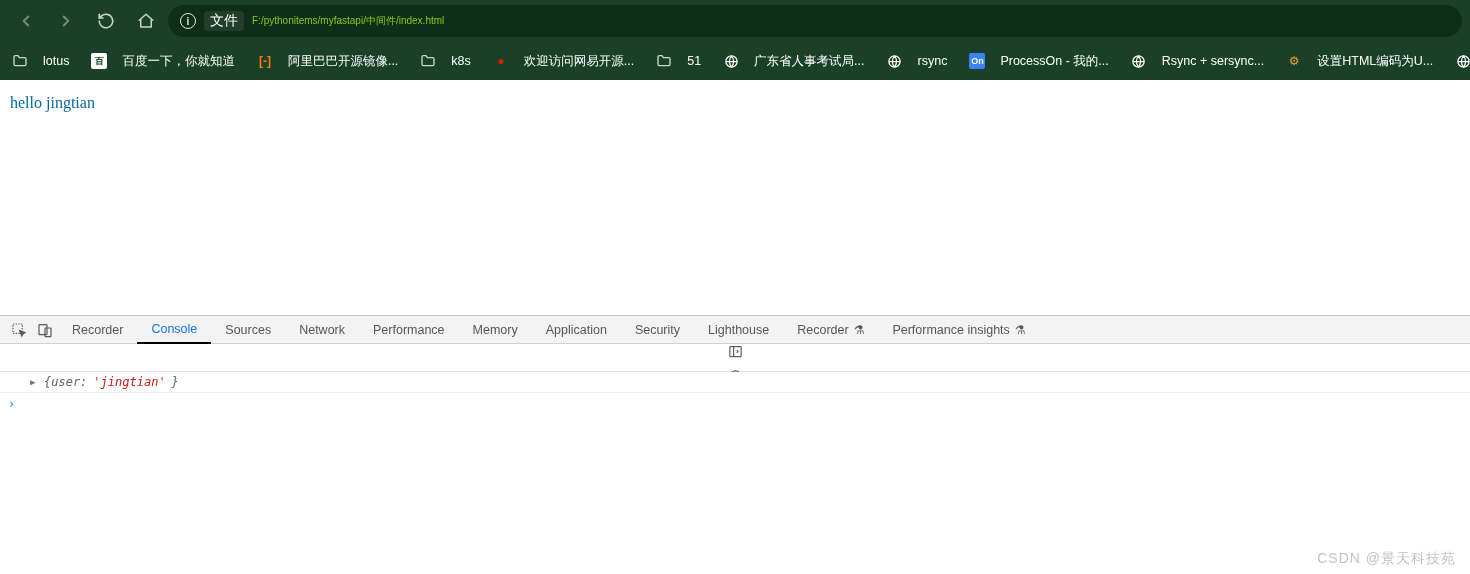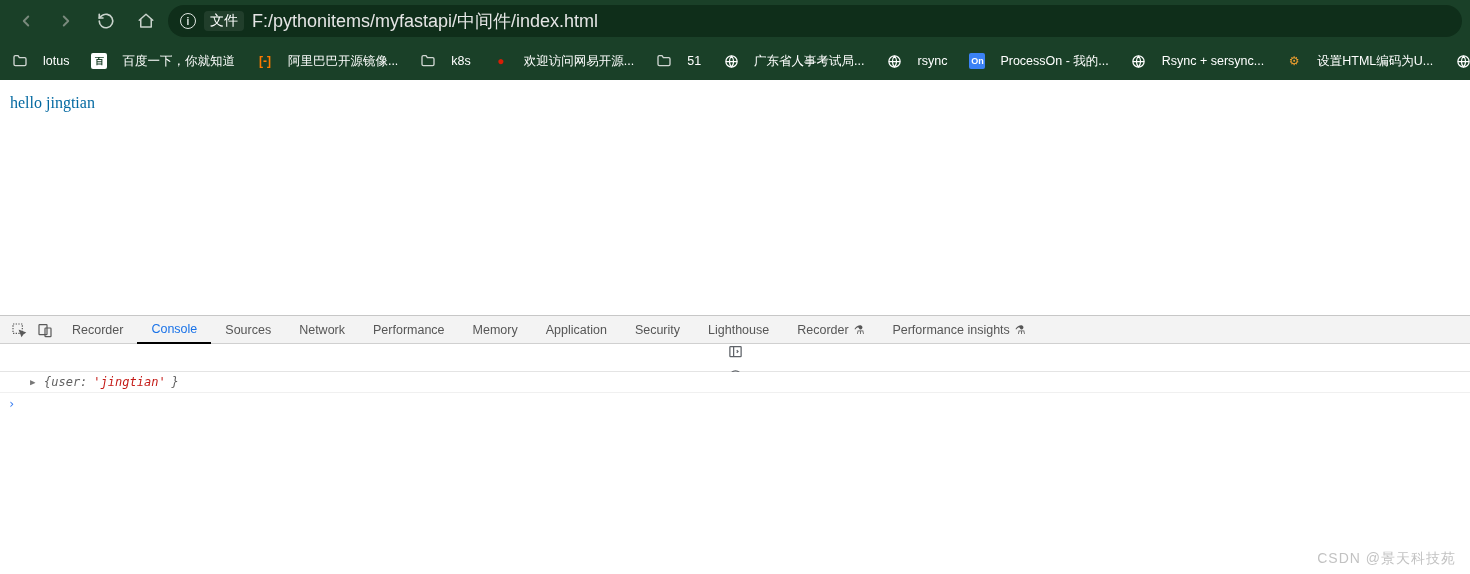--- a/index.html
+++ b/index.html
@@ -57,21 +57,21 @@
       font-size: 10px;
       font-weight: bold;
     }
     .file-chip {
       background: rgba(255,255,255,0.08);
       padding: 1px 6px;
       border-radius: 4px;
       font-size: 14px;
       color: #ffffff;
     }
-    .url-text { color: #e5e5e5; font-size: 18px; }
+    .url-text { color: #84cc16; font-size: 10px; }
     
     .bookmarks-row {
       display: flex;
       align-items: center;
       height: 38px;
       padding: 0 12px;
       gap: 22px;
       color: #fff;
       font-size: 12.5px;
     }

